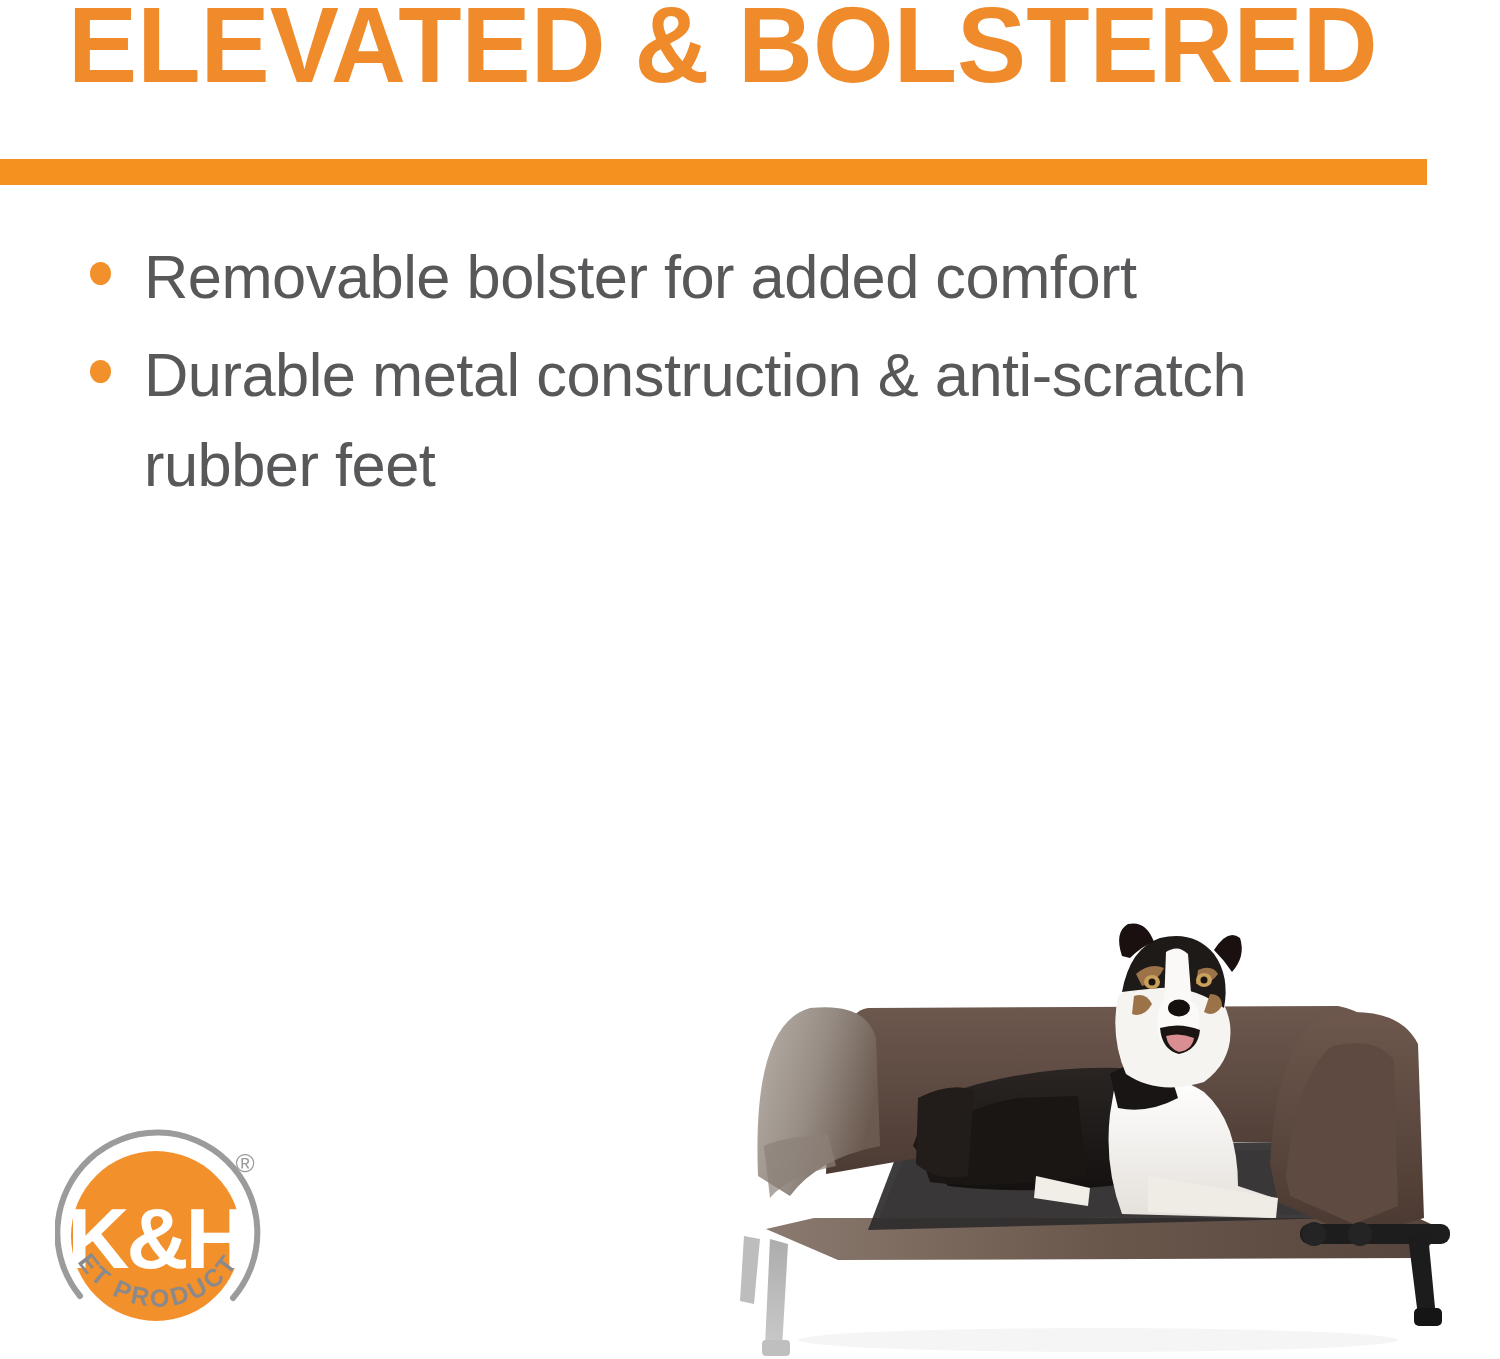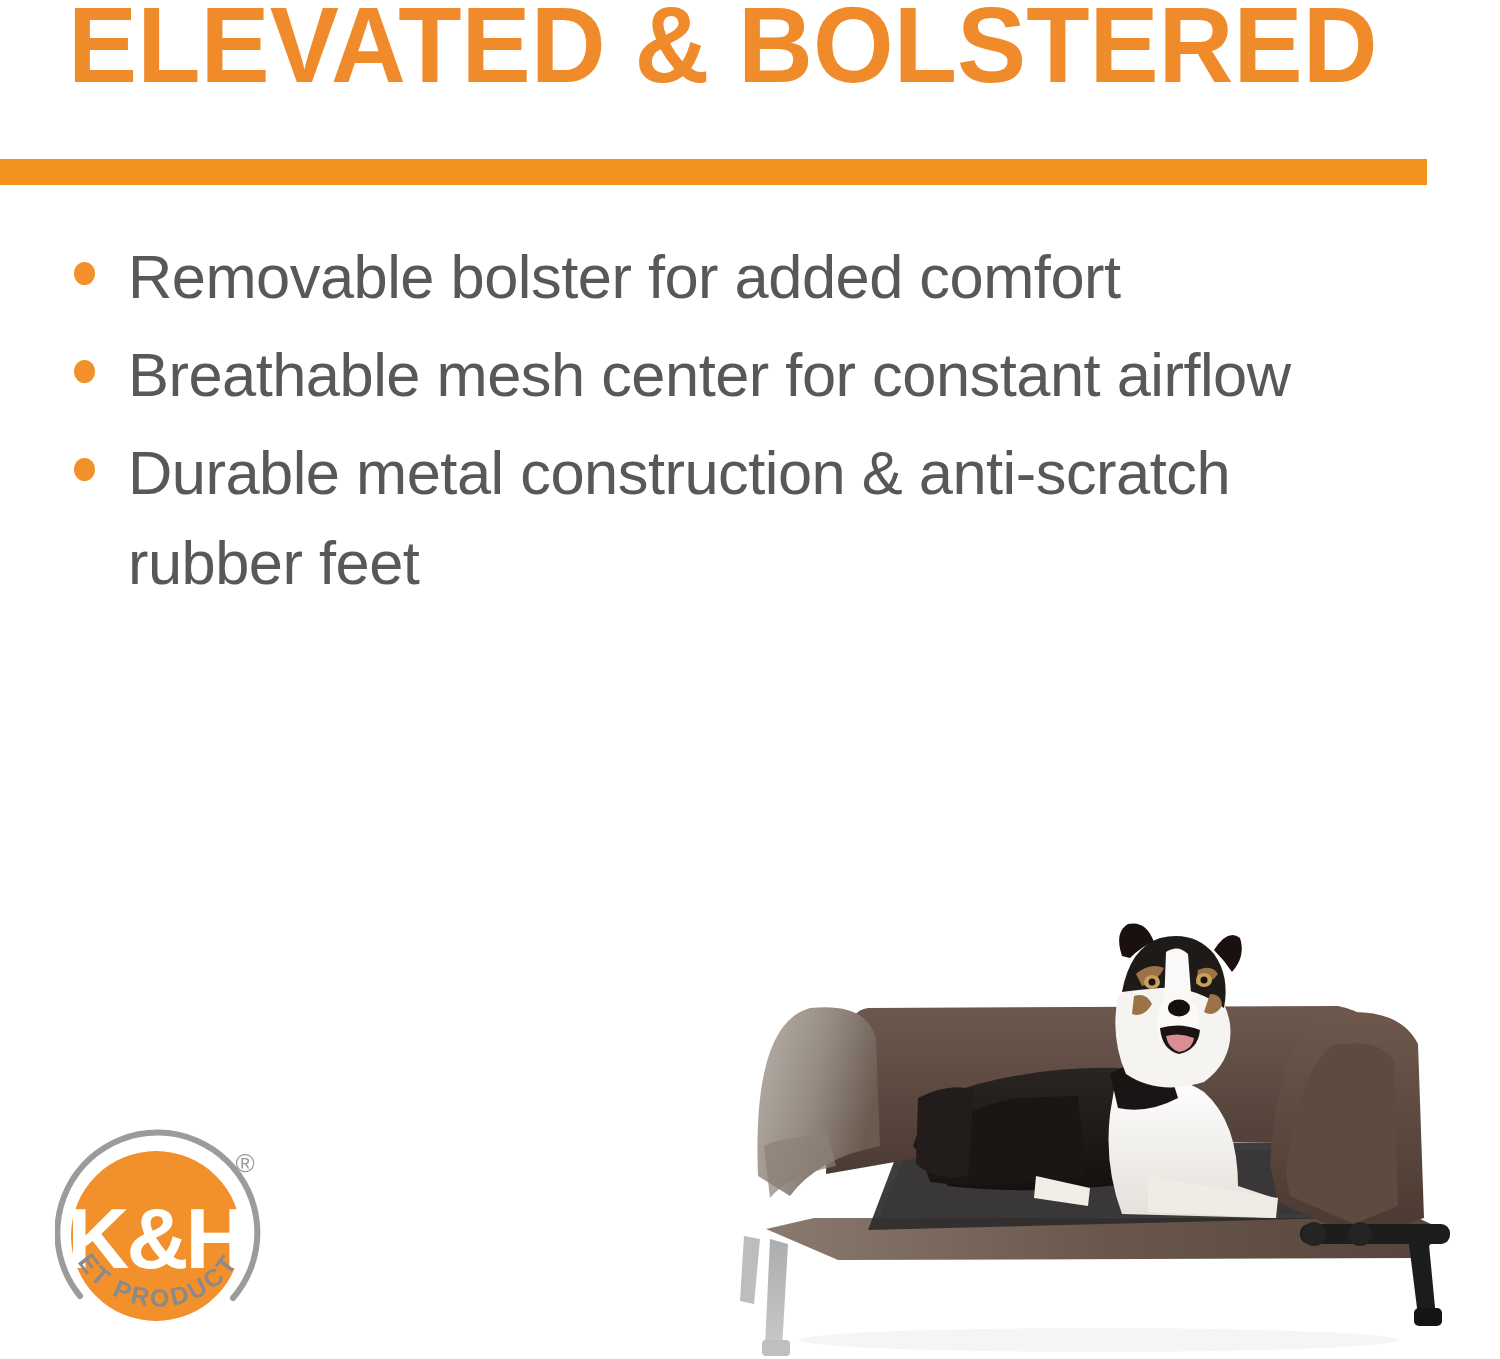--- a/index.html
+++ b/index.html
@@ -41,21 +41,21 @@
     left: 0px;
     top: 159px;
     width: 1427px;
     height: 26px;
     background: #F3921F;
   }
 
   
   #features {
     position: absolute;
-    left: 0px;
+    left: 16px;
     top: 232px;
     width: 1470px;
   }
   .feature {
     position: relative;
     padding-left: 128px;
     margin: 0 0 8px 0;
   }
   .feature .dot {
     position: absolute;
@@ -111,24 +111,20 @@
   <div id="title-rule"></div>
 
   <div id="features">
 
     <div class="feature w-mid">
       <span class="dot"></span>
       <span class="ftext">Removable bolster for added comfort</span>
     </div>
 
 
-    <div class="feature w-wide">
-      <span class="dot"></span>
-      <span class="ftext">Breathable mesh center for constant airflow</span>
-    </div>
 
     <div class="feature w-mid">
       <span class="dot"></span>
       <span class="ftext">Durable metal construction &amp; anti-scratch rubber feet</span>
     </div>
 
 
   </div>
 
   <div id="logo">

